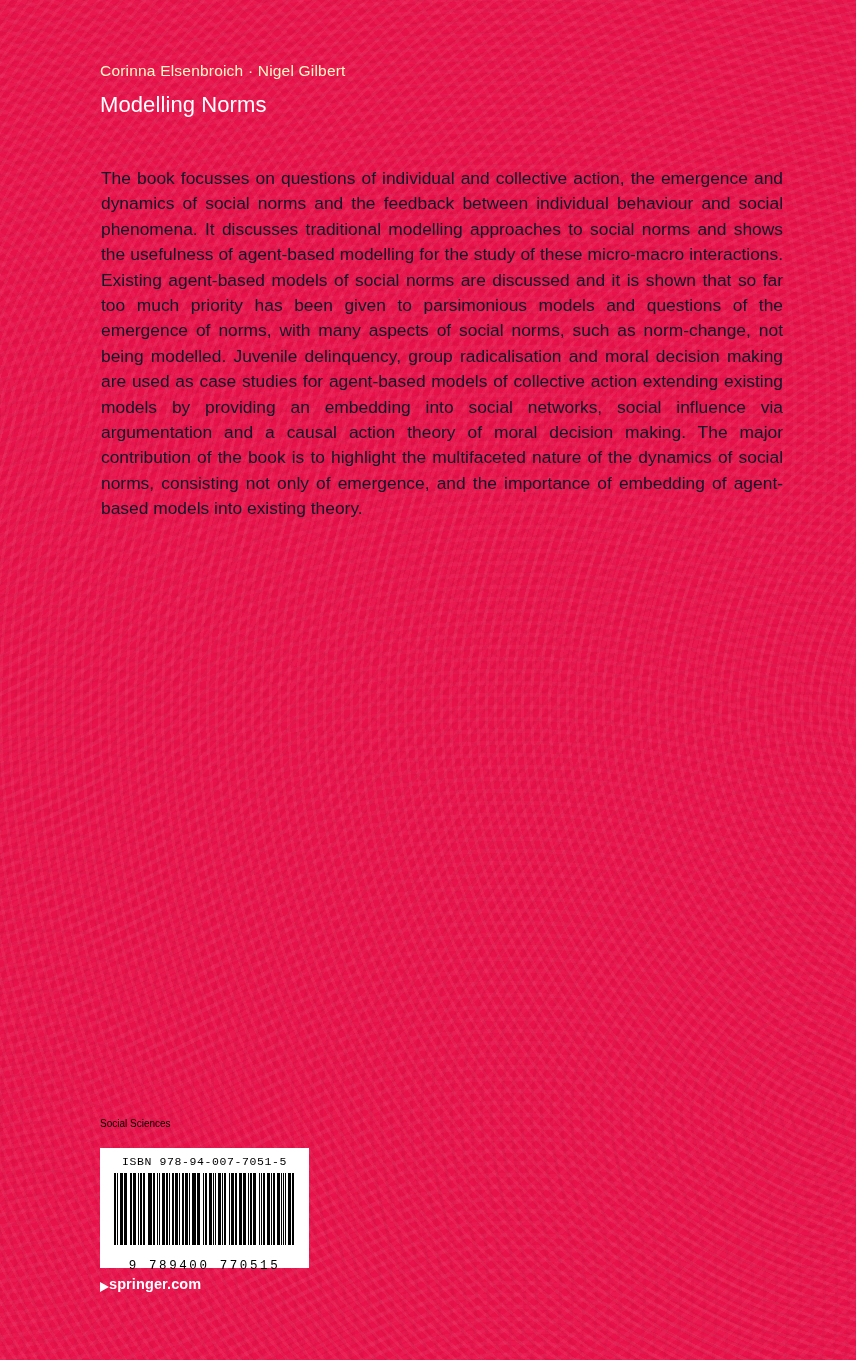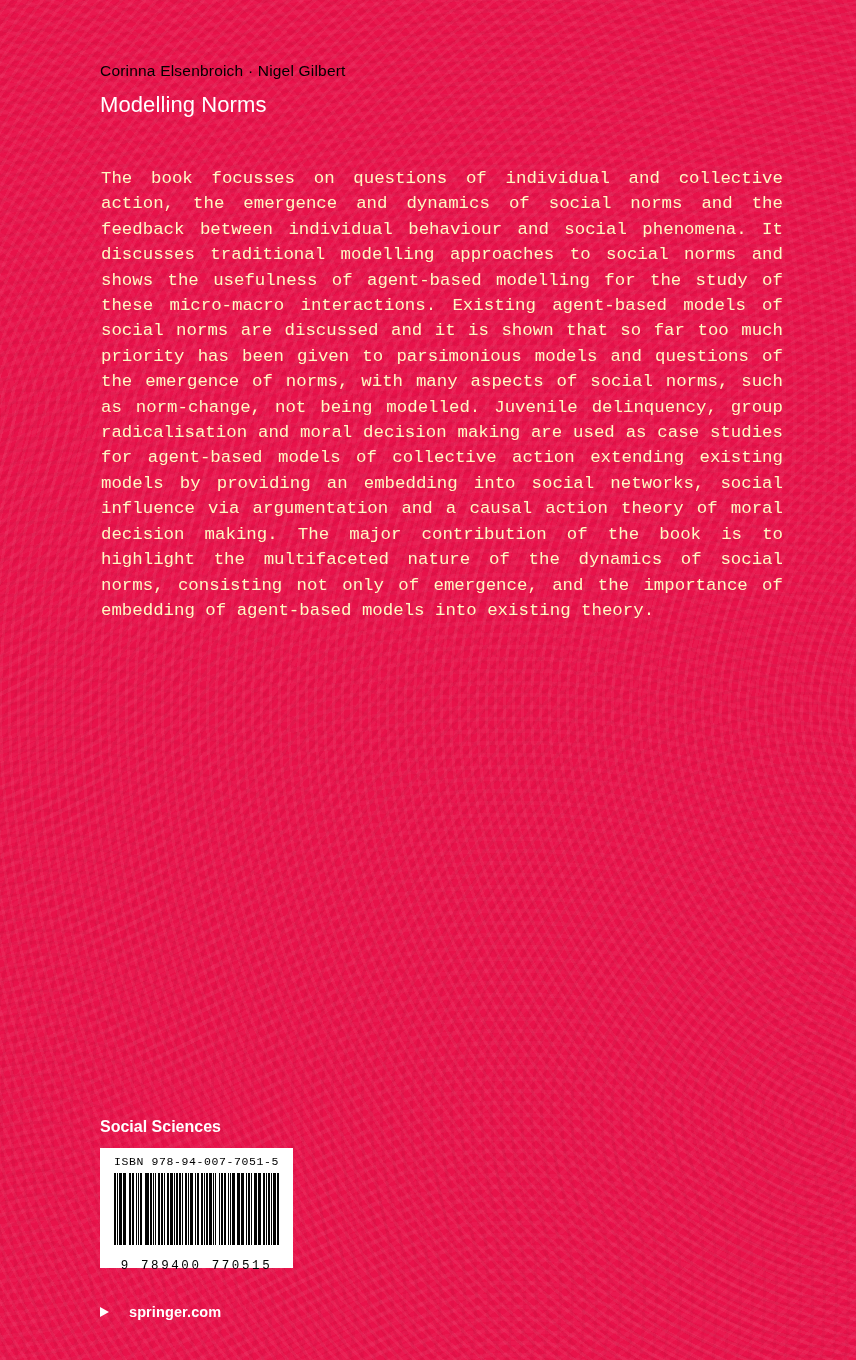--- a/index.html
+++ b/index.html
@@ -46,58 +46,58 @@
   .content {
     position: relative;
     z-index: 3;
     padding: 0;
   }
   .authors {
     position: absolute;
     left: 100px;
     top: 62px;
     font-size: 15.5px;
-    color: #000000;
+    color: #fef9c3;
     letter-spacing: 0.2px;
     font-family: "Liberation Sans", sans-serif;
   }
   .title {
     position: absolute;
     left: 100px;
     top: 92px;
     font-size: 22px;
     font-weight: normal;
     color: #ffffff;
     letter-spacing: 0.1px;
   }
   .blurb {
     position: absolute;
     left: 101px;
     top: 166px;
     width: 682px;
-    color: #fef9c3;
-    font-family: Liberation Mono, monospace;
+    color: #0f172a;
+    font-family: Liberation Sans, sans-serif;
     font-size: 17.4px;
     line-height: 25.4px;
     text-align: justify;
     text-align-last: left;
   }
   .series {
     position: absolute;
     left: 100px;
     top: 1118px;
-    font-size: 16px;
-    font-weight: bold;
-    color: #ffffff;
+    font-size: 10px;
+    font-weight: normal;
+    color: #000000;
   }
   .barcode-box {
     position: absolute;
     left: 100px;
     top: 1148px;
-    width: 193px;
+    width: 209px;
     height: 120px;
     background: #ffffff;
     box-sizing: border-box;
     padding: 6px 8px 4px 8px;
   }
   .isbn-text {
     font-family: "Liberation Mono", monospace;
     font-size: 11.5px;
     letter-spacing: 0.6px;
     color: #000000;
@@ -127,24 +127,24 @@
     font-family: "Liberation Mono", monospace;
     font-size: 12.5px;
     letter-spacing: 2.6px;
     color: #000;
     text-align: center;
     margin-top: 14px;
   }
   .springer {
     position: absolute;
     left: 100px;
-    top: 1304px;
+    top: 1276px;
     display: flex;
-    align-items: center;
-    gap: 20px;
+    align-items: flex-end;
+    gap: 0;
   }
   .springer .tri {
     width: 0; height: 0;
     border-left: 9px solid #ffffff;
     border-top: 5.5px solid transparent;
     border-bottom: 5.5px solid transparent;
   }
   .springer .label {
     font-size: 14.5px;
     font-weight: bold;

